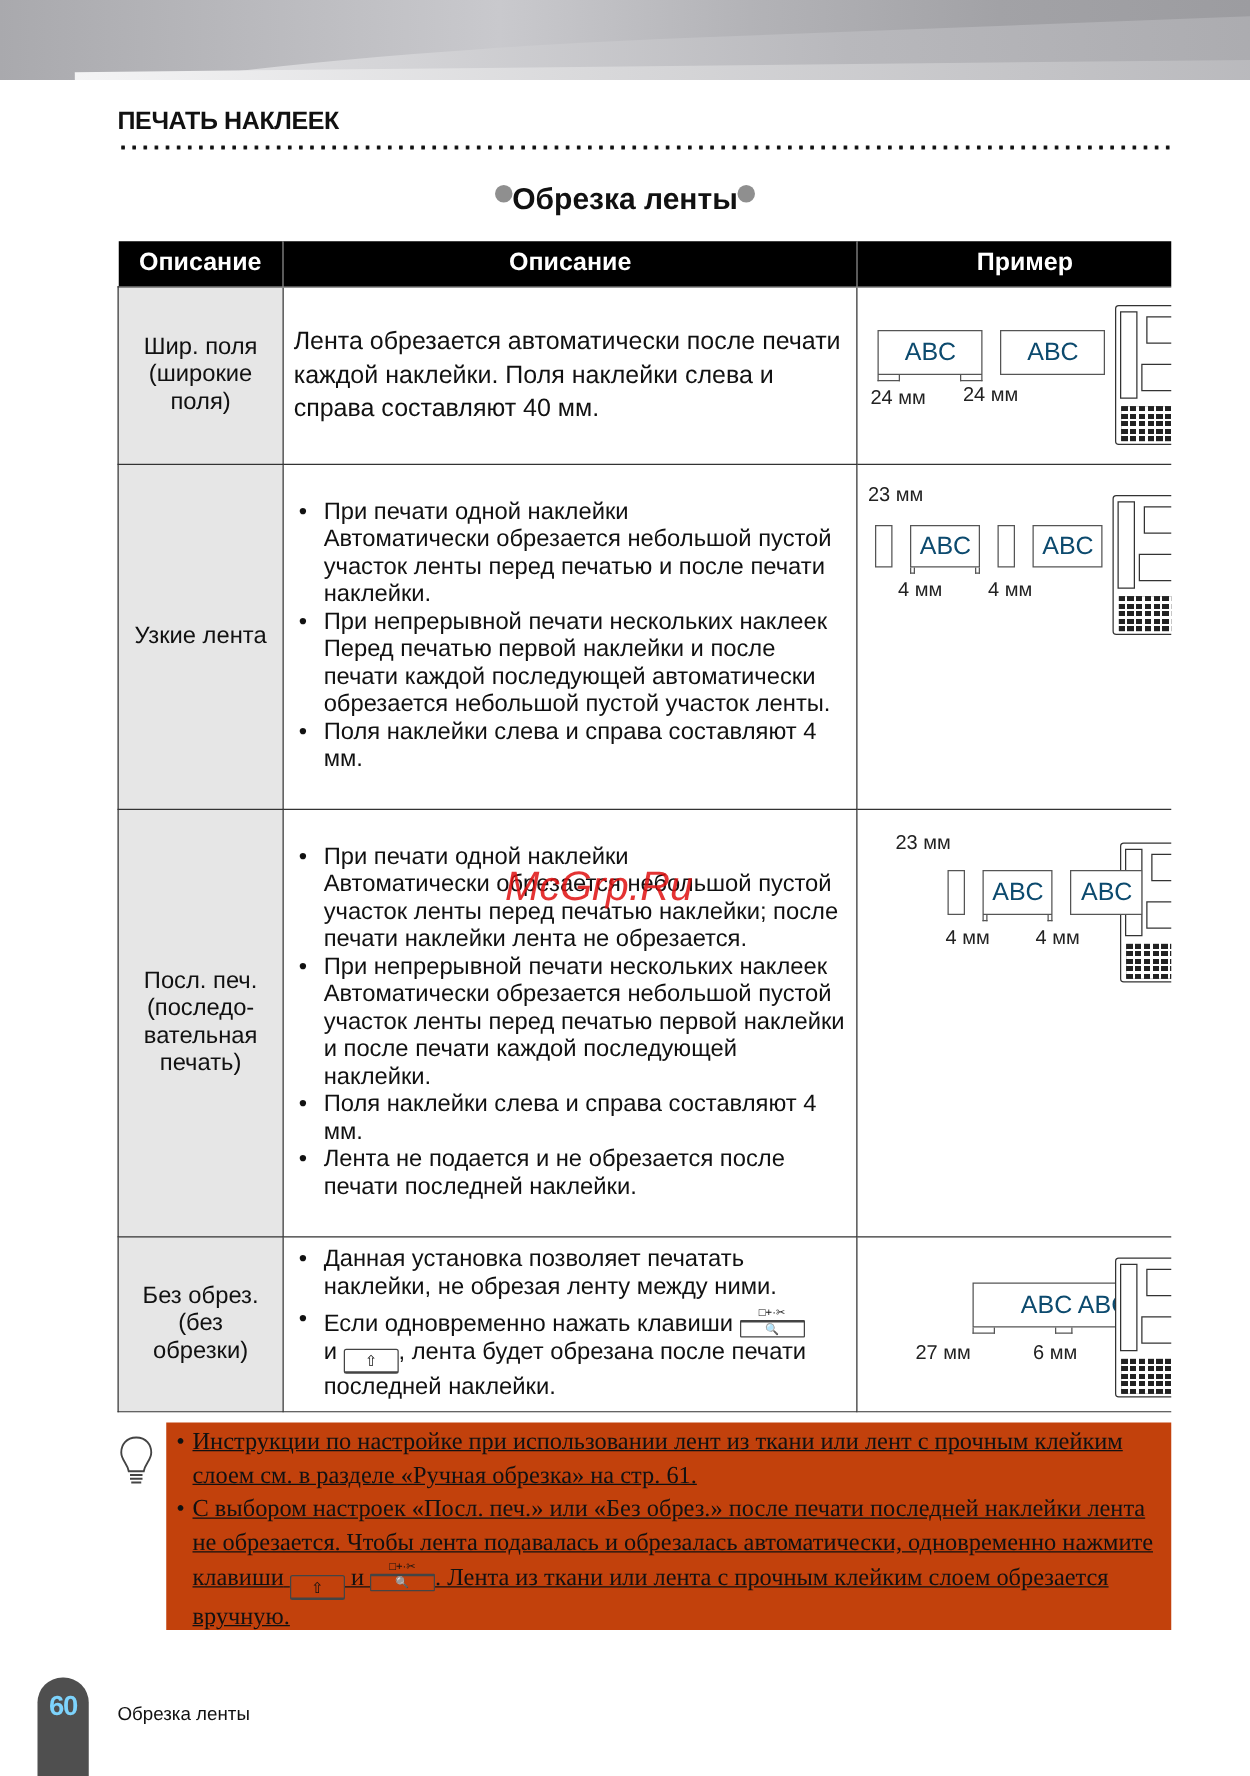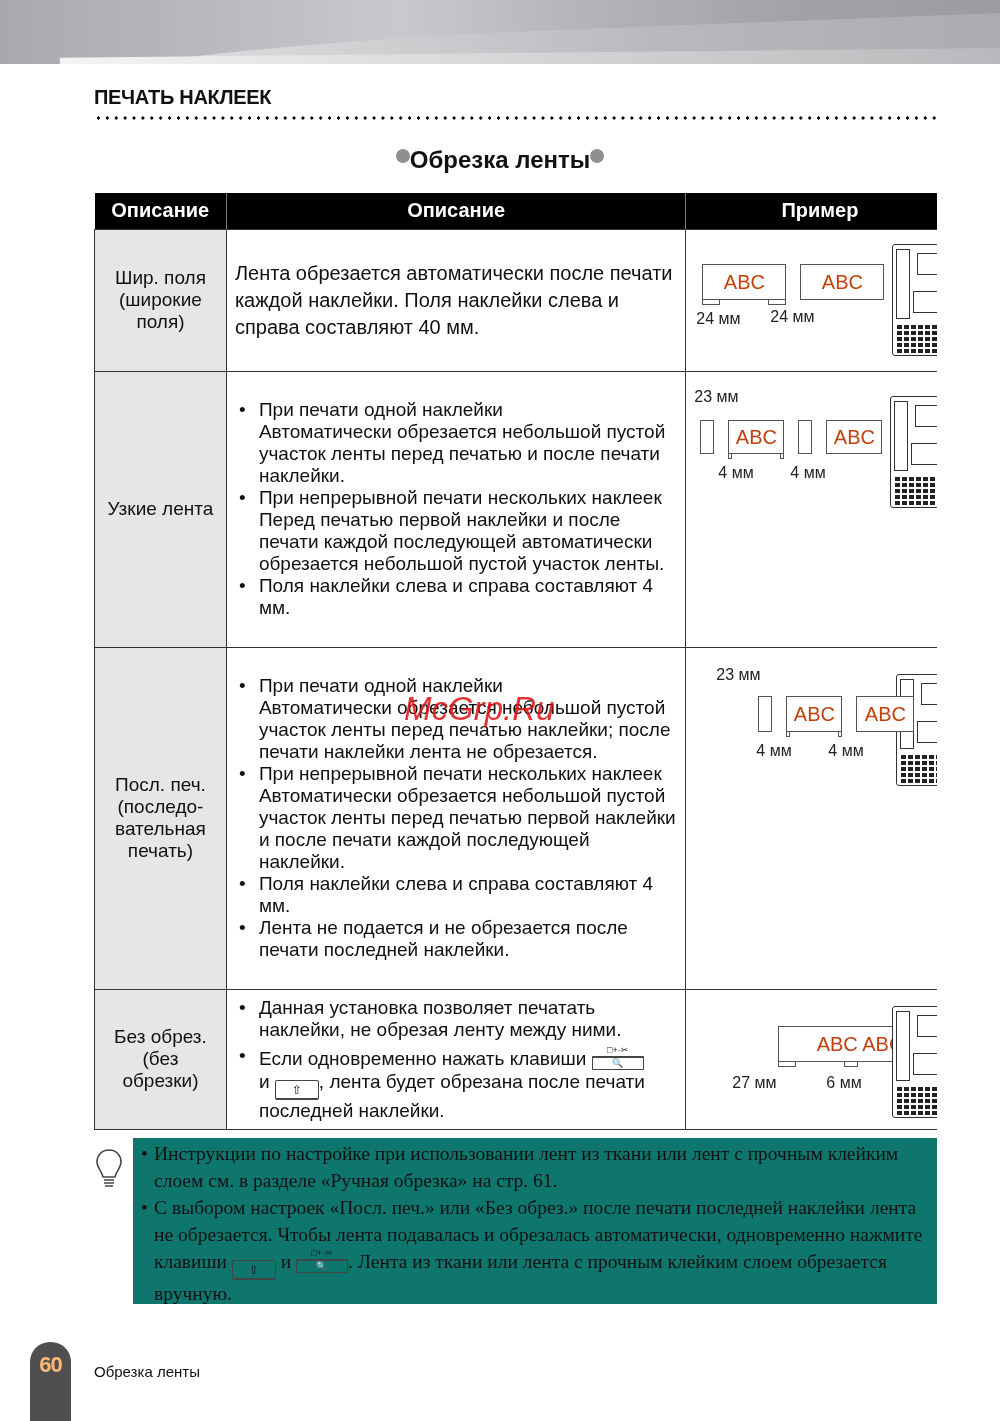--- a/index.html
+++ b/index.html
@@ -26,47 +26,47 @@
   table.main th:first-child { border-left: none; }
   table.main td { border: 1.5px solid #333; vertical-align: middle; font-size: 19px; line-height: 22px; margin-top: 24px; }
   td.setting { background: #e6e6e6; text-align: center; width: 132px; font-size: 19px; line-height: 22px; }
   td.desc { width: 460px; padding: 0 8px; }
   td.example { width: 268px; position: relative; padding: 0; }
   ul.bullets { list-style: none; }
   ul.bullets li { position: relative; padding-left: 24px; }
   ul.bullets li::before { content: "•"; position: absolute; left: 4px; top: 0; }
 
   .ex { position: relative; height: 100%; }
-  .label-box { position: absolute; border: 1px solid #555; background: #fff; font-size: 20px; text-align: center; color: #c2410c; }
+  .label-box { position: absolute; border: 1px solid #555; background: #fff; font-size: 20px; text-align: center; color: #0c4a6e; }
   .blank-box { position: absolute; border: 1px solid #555; background: #fff; }
   .mm { position: absolute; font-size: 16px; color: #222; white-space: nowrap; }
   .bracket { position: absolute; height: 5px; border: 1px solid #555; border-top: none; }
   .printer { position: absolute; width: 60px; height: 112px; border: 1.5px solid #333; border-radius: 3px; background: #fff; }
   .printer .col { position: absolute; left: 3px; top: 4px; width: 14px; height: 70px; border: 1px solid #333; }
   .printer .scr1 { position: absolute; left: 24px; top: 8px; width: 40px; height: 22px; border: 1px solid #333; }
   .printer .scr2 { position: absolute; left: 20px; top: 46px; width: 44px; height: 22px; border: 1px solid #333; }
   .printer .kb { position: absolute; left: 4px; top: 80px; width: 56px; height: 28px;
     background-image: repeating-linear-gradient(90deg, #222 0 5px, #fff 5px 7px), repeating-linear-gradient(0deg, #222 0 4px, #fff 4px 6px);
     background-blend-mode: lighten; }
 
   .watermark { position: absolute; left: 404px; top: 690px; font-size: 33px; font-style: italic; color: #e01010; opacity: 0.85; letter-spacing: 0px; pointer-events: none; }
 
   .key { display: inline-block; vertical-align: -6px; position: relative; }
   .key.shift { width: 44px; height: 20px; border: 1px solid #444; border-bottom-width: 2px; border-radius: 2px; text-align: center; font-size: 12px; line-height: 18px; }
   .key.feed { width: 52px; height: 26px; }
   .key.feed .top { position: absolute; top: 0; left: 0; width: 52px; text-align: center; font-size: 9px; line-height: 10px; }
   .key.feed .body { position: absolute; top: 11px; left: 0; width: 52px; height: 14px; border: 1px solid #444; border-top-width: 2px; border-radius: 1px; text-align: center; font-size: 9px; line-height: 11px; }
 
-  .note { position: absolute; left: 133px; top: 1138px; width: 804px; height: 166px; background: #0f766e; }
+  .note { position: absolute; left: 133px; top: 1138px; width: 804px; height: 166px; background: #c2410c; text-decoration: underline; }
   .note ul { list-style: none; font-family: "Liberation Serif", serif; font-size: 19.5px; line-height: 27px; padding: 2px 0 0 8px; }
   .note li { position: relative; padding-left: 13px; }
   .note li::before { content: "•"; position: absolute; left: 0; }
   .bulb { position: absolute; left: 94px; top: 1147px; width: 30px; height: 44px; }
 
-  .pagetab { position: absolute; left: 30px; top: 1342px; width: 41px; height: 79px; background: #4f4f4f; border-radius: 20px 20px 0 0; color: #fdba74; font-size: 22px; font-weight: bold; text-align: center; padding-top: 10px; letter-spacing: -1px; }
+  .pagetab { position: absolute; left: 30px; top: 1342px; width: 41px; height: 79px; background: #4f4f4f; border-radius: 20px 20px 0 0; color: #7dd3fc; font-size: 22px; font-weight: bold; text-align: center; padding-top: 10px; letter-spacing: -1px; }
   .footer-title { position: absolute; left: 94px; top: 1363px; font-size: 15px; }
 </style>
 </head>
 <body>
 
 <div class="banner">
   <div class="swoosh"></div>
   <div class="swoosh2"></div>
 </div>
 

